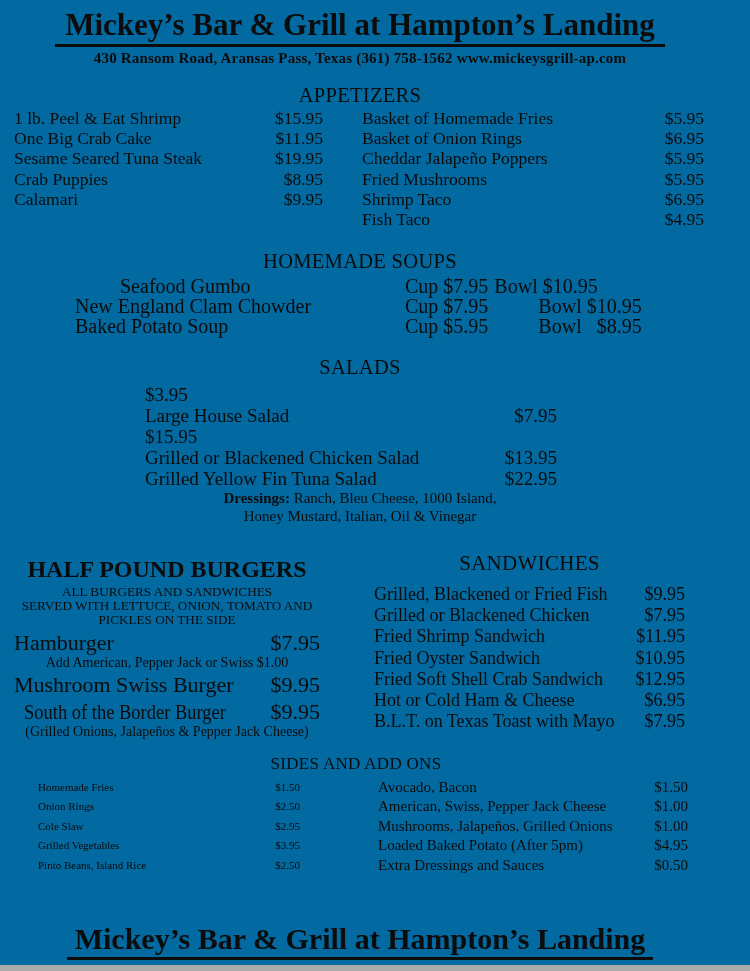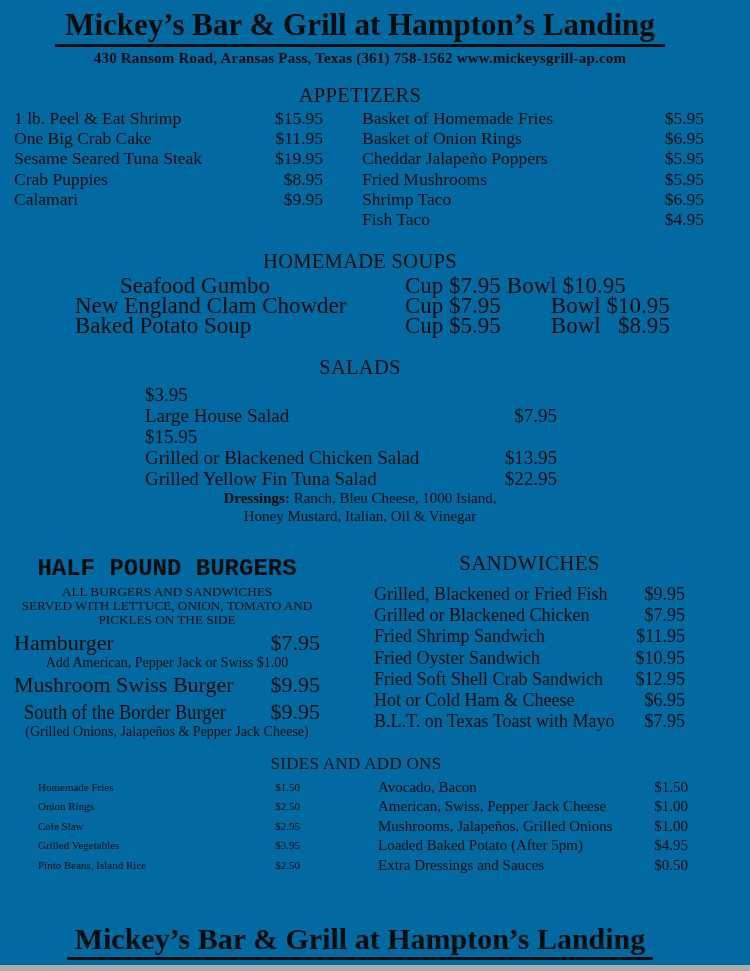--- a/index.html
+++ b/index.html
@@ -38,35 +38,35 @@
   
   .row{display:flex;justify-content:space-between;align-items:baseline;}
   .row .nm{white-space:nowrap;}
   .row .pr{white-space:nowrap;}
 
   
   #app-left{top:108px;left:14px;width:309px;font-size:17.5px;line-height:20.2px;}
   #app-right{top:108px;left:362px;width:342px;font-size:17.5px;line-height:20.2px;}
 
   
-  #soups-rows{top:276px;left:75px;width:610px;font-size:23px;line-height:20px;}
+  #soups-rows{top:276px;left:75px;width:610px;font-size:20px;line-height:20px;}
   .soup-row{display:flex;align-items:baseline;}
   .soup-name{width:330px;white-space:nowrap;}
   .soup-name.indent1{padding-left:45px;box-sizing:border-box;}
   .soup-cup{white-space:nowrap;}
   .soup-bowl{margin-left:50px;white-space:nowrap;}
   .soup-bowl.tight{margin-left:6px;}
 
   
   #salad-rows{top:384px;left:145px;width:412px;font-size:19px;line-height:21px;}
   #dressings{top:490px;left:0;width:720px;text-align:center;font-size:15px;line-height:17.5px;}
 
   
   #burgers{top:548px;left:14px;width:306px;}
-  .b-title{font-size:24px;font-weight:700;text-align:center;margin-top:8px;line-height:26px;font-family:Liberation Mono, monospace;}
+  .b-title{font-size:24px;font-weight:700;text-align:center;margin-top:8px;line-height:26px;}
   .b-note{font-size:13.2px;text-align:center;line-height:14.2px;margin-top:3px;}
   .b-item{display:flex;justify-content:space-between;align-items:baseline;font-size:22px;line-height:25px;margin-top:2px;}
   .b-item .nm{white-space:nowrap;}
   .b-subnote{font-size:14px;text-align:center;line-height:15px;}
   .condensed{display:inline-block;transform:scaleX(0.84);transform-origin:0 60%;padding-left:12px;}
 
   
   #sandwiches{top:550px;left:374px;width:311px;}
   .sw-title{font-size:21px;font-weight:400;text-align:center;line-height:26px;margin-bottom:8px;letter-spacing:0.3px;}
   .sw-row{display:flex;justify-content:space-between;align-items:baseline;font-size:18px;line-height:21.2px;}

